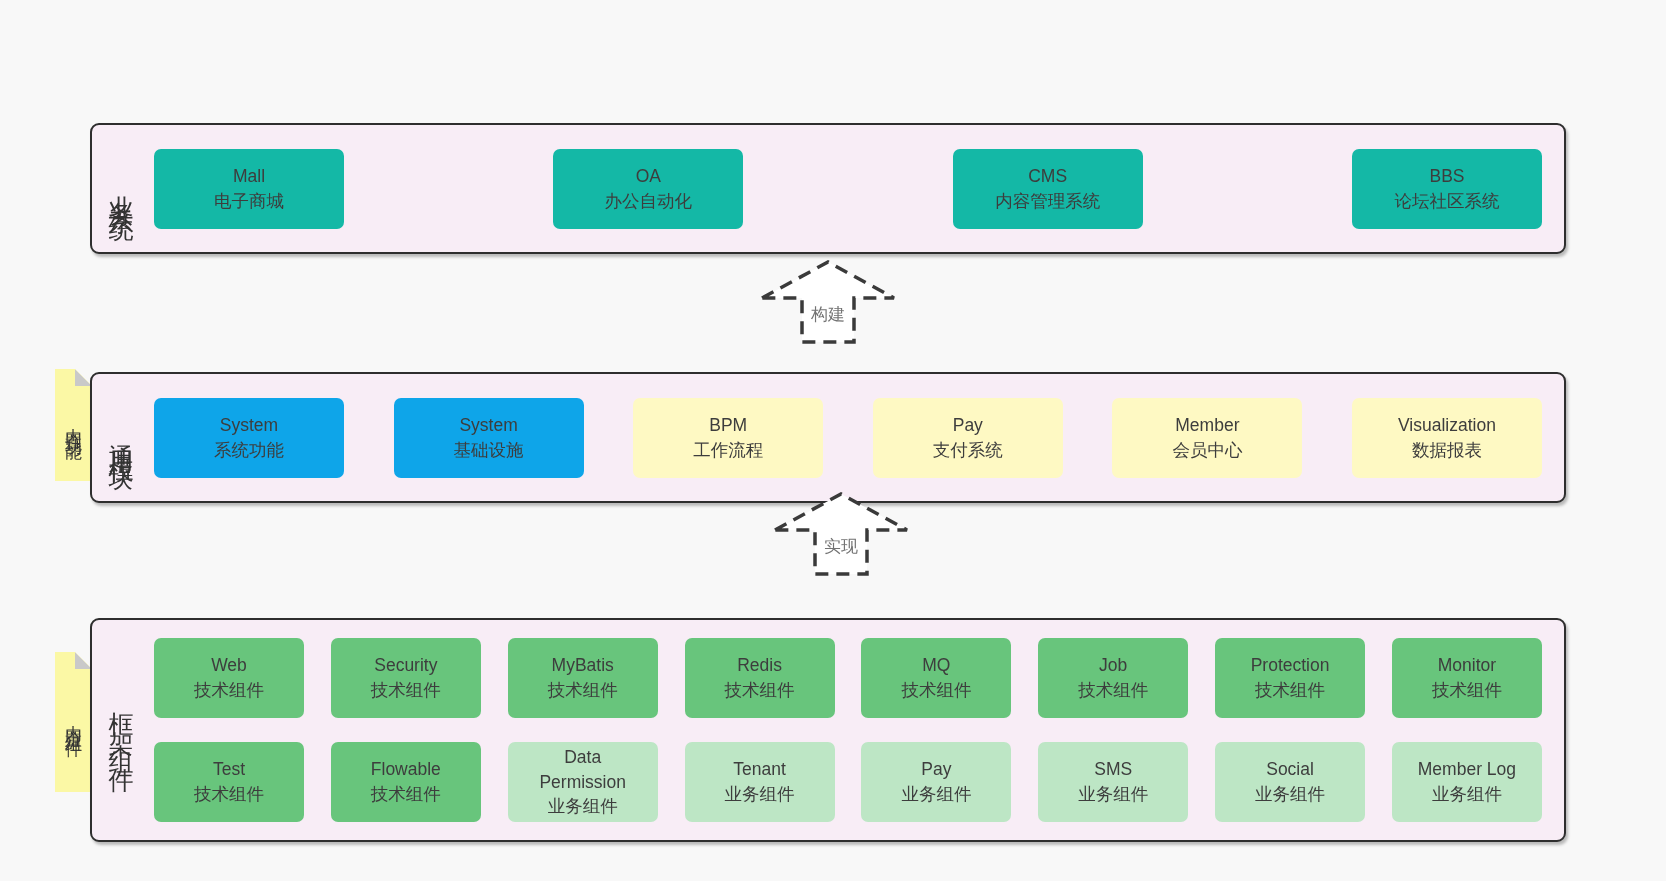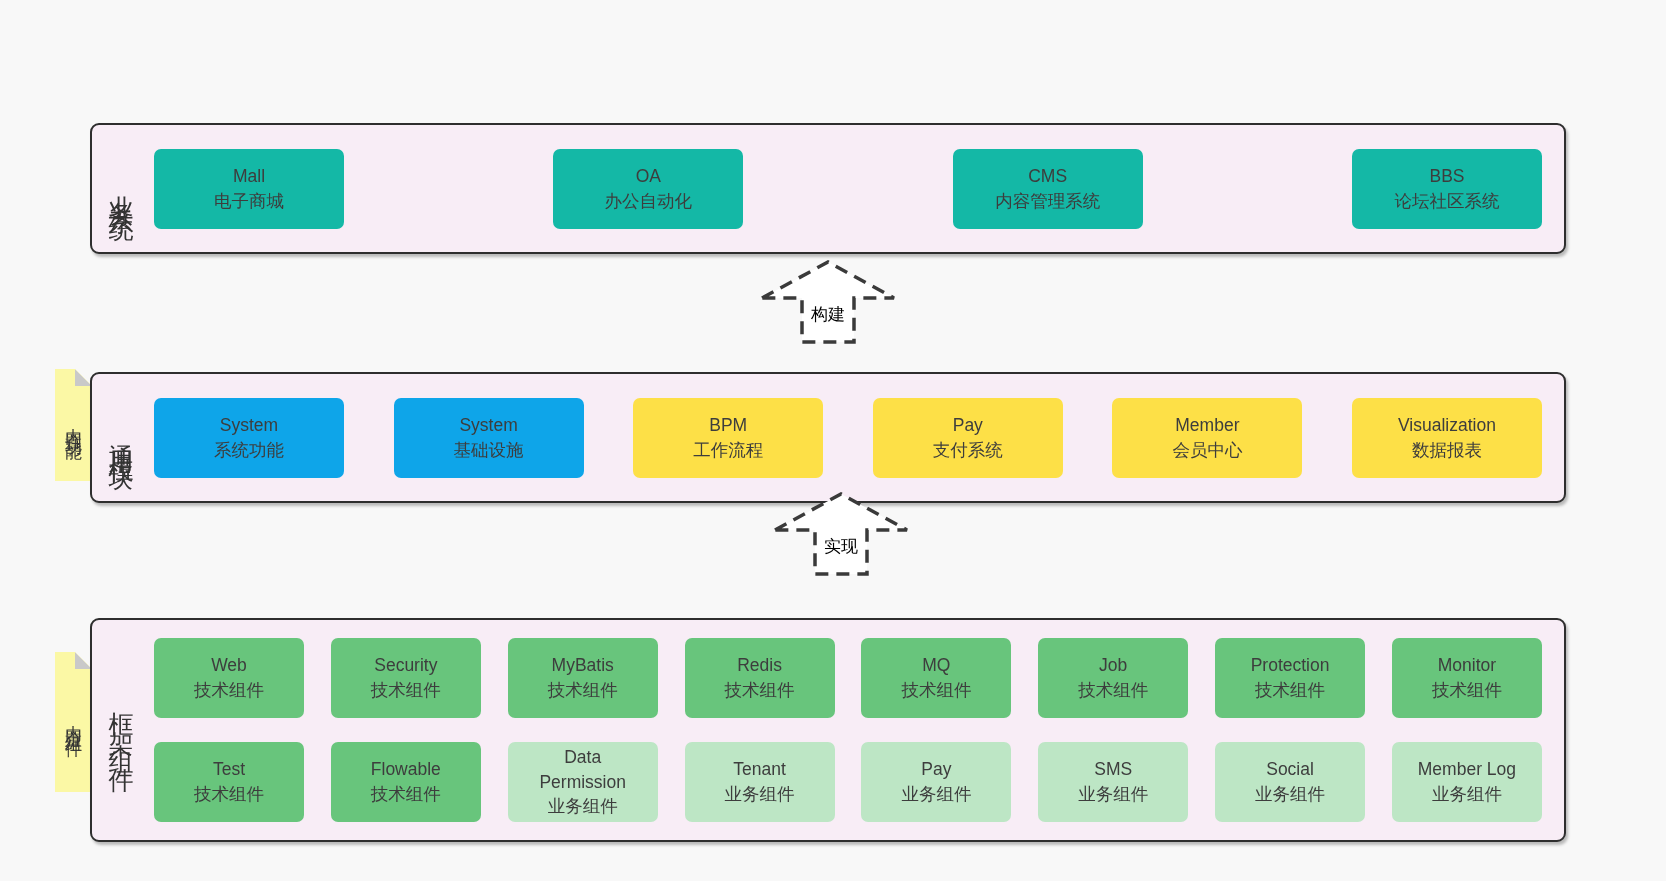--- a/index.html
+++ b/index.html
@@ -47,21 +47,21 @@
   .box {
     border-radius:7px;
     display:flex; flex-direction:column; align-items:center; justify-content:center;
     text-align:center; color:#3d3d3d;
     font-size:17.5px; line-height:1.42;
   }
   .w6 { width:190px; height:80px; }
   .w8 { width:150px; height:80px; }
   .blue        { background:#14b8a6; }
   .red         { background:#0ea5e9; }
-  .pink        { background:#fde047; }
+  .pink        { background:#fef9c3; }
   .green       { background:#68c57c; }
   .light-green { background:#bde6c5; }
   .en { white-space:pre-line; }
 
   
   .sticky {
     position:absolute; width:37px; background:#fbf8a5;
     clip-path:polygon(0 0, calc(100% - 17px) 0, 100% 17px, 100% 100%, 0 100%);
     display:flex; align-items:center; justify-content:center;
     z-index:1;
@@ -78,21 +78,21 @@
     font-size:17px; letter-spacing:5px; color:#333; line-height:1;
   }
 
   
   .arrow { position:absolute; width:140px; height:88px; z-index:3; }
   #arrow-build     { left:758px; top:258px; }
   #arrow-implement { left:771px; top:490px; }
   .arrow svg { display:block; width:100%; height:100%; }
   .arrow .alabel {
     position:absolute; left:50%; top:44px; transform:translateX(-50%);
-    background:#ffffff; font-size:17px; color:#000000;
+    background:#ffffff; font-size:17px; color:#737373;
     padding:1px 2px; white-space:nowrap;
   }
 </style>
 </head>
 <body>
 
 <div class="sticky" id="sticky-modules">
   <span class="vtext">内置功能</span>
 </div>
 <div class="sticky" id="sticky-components">

